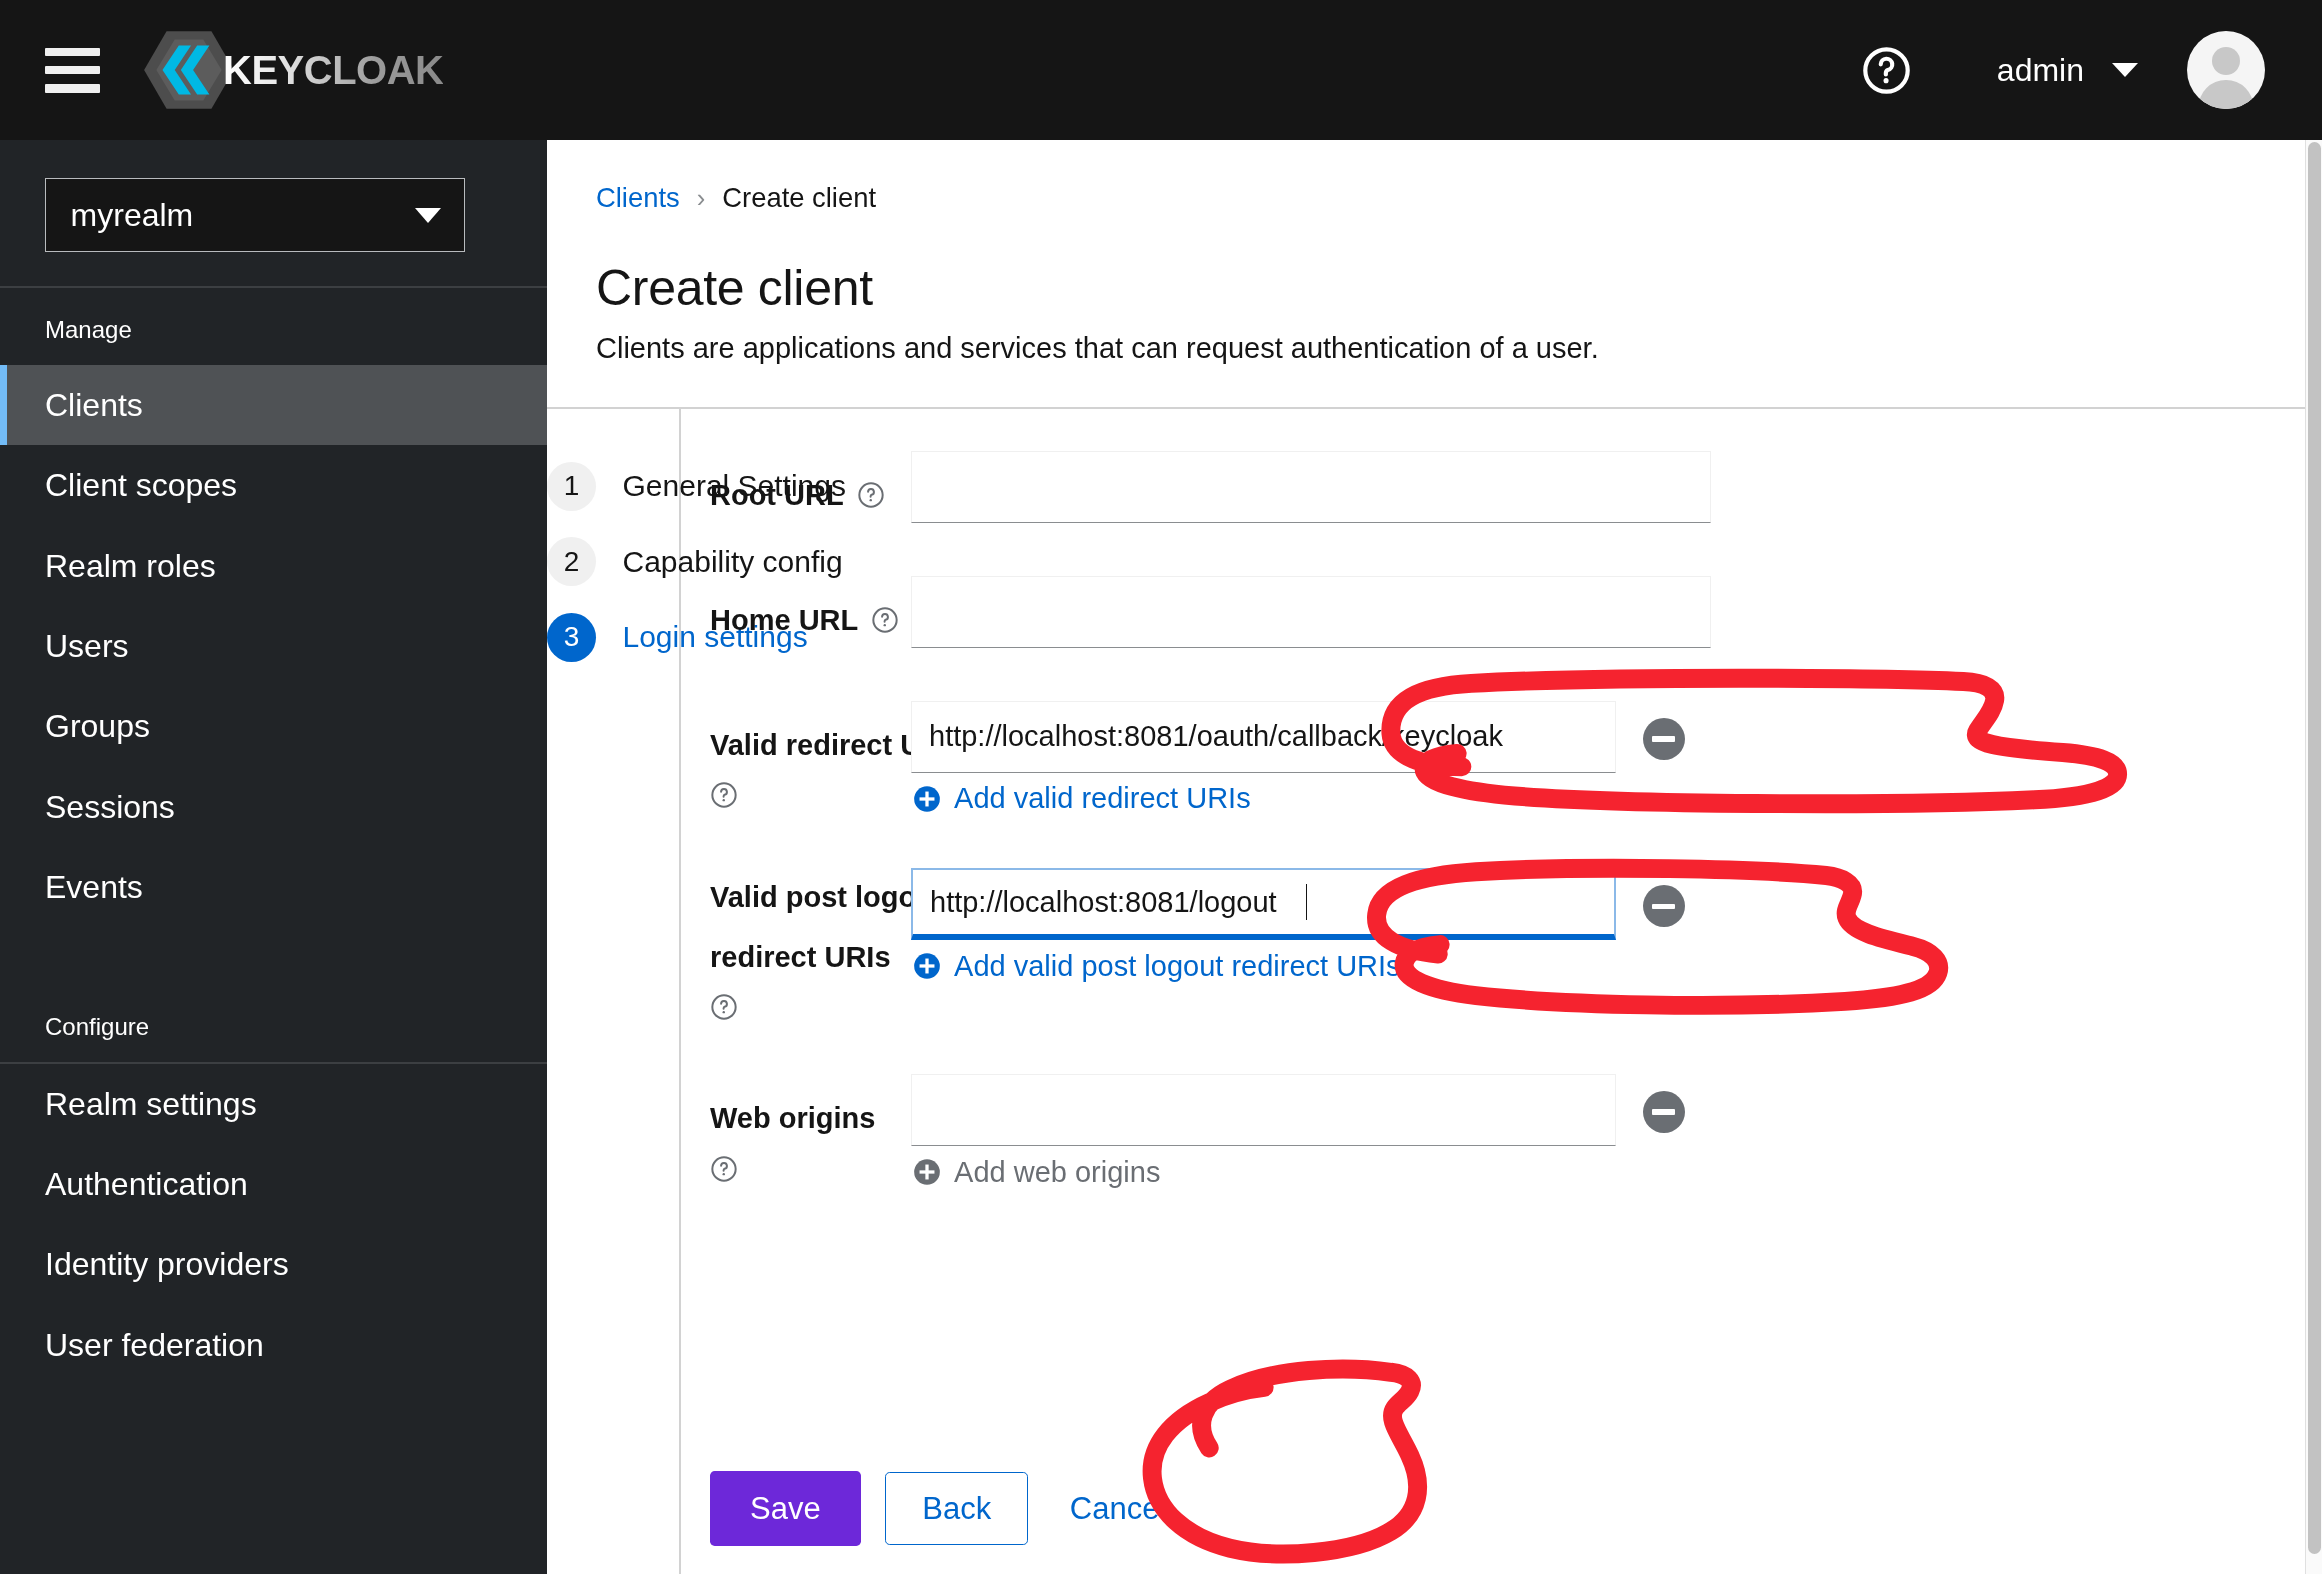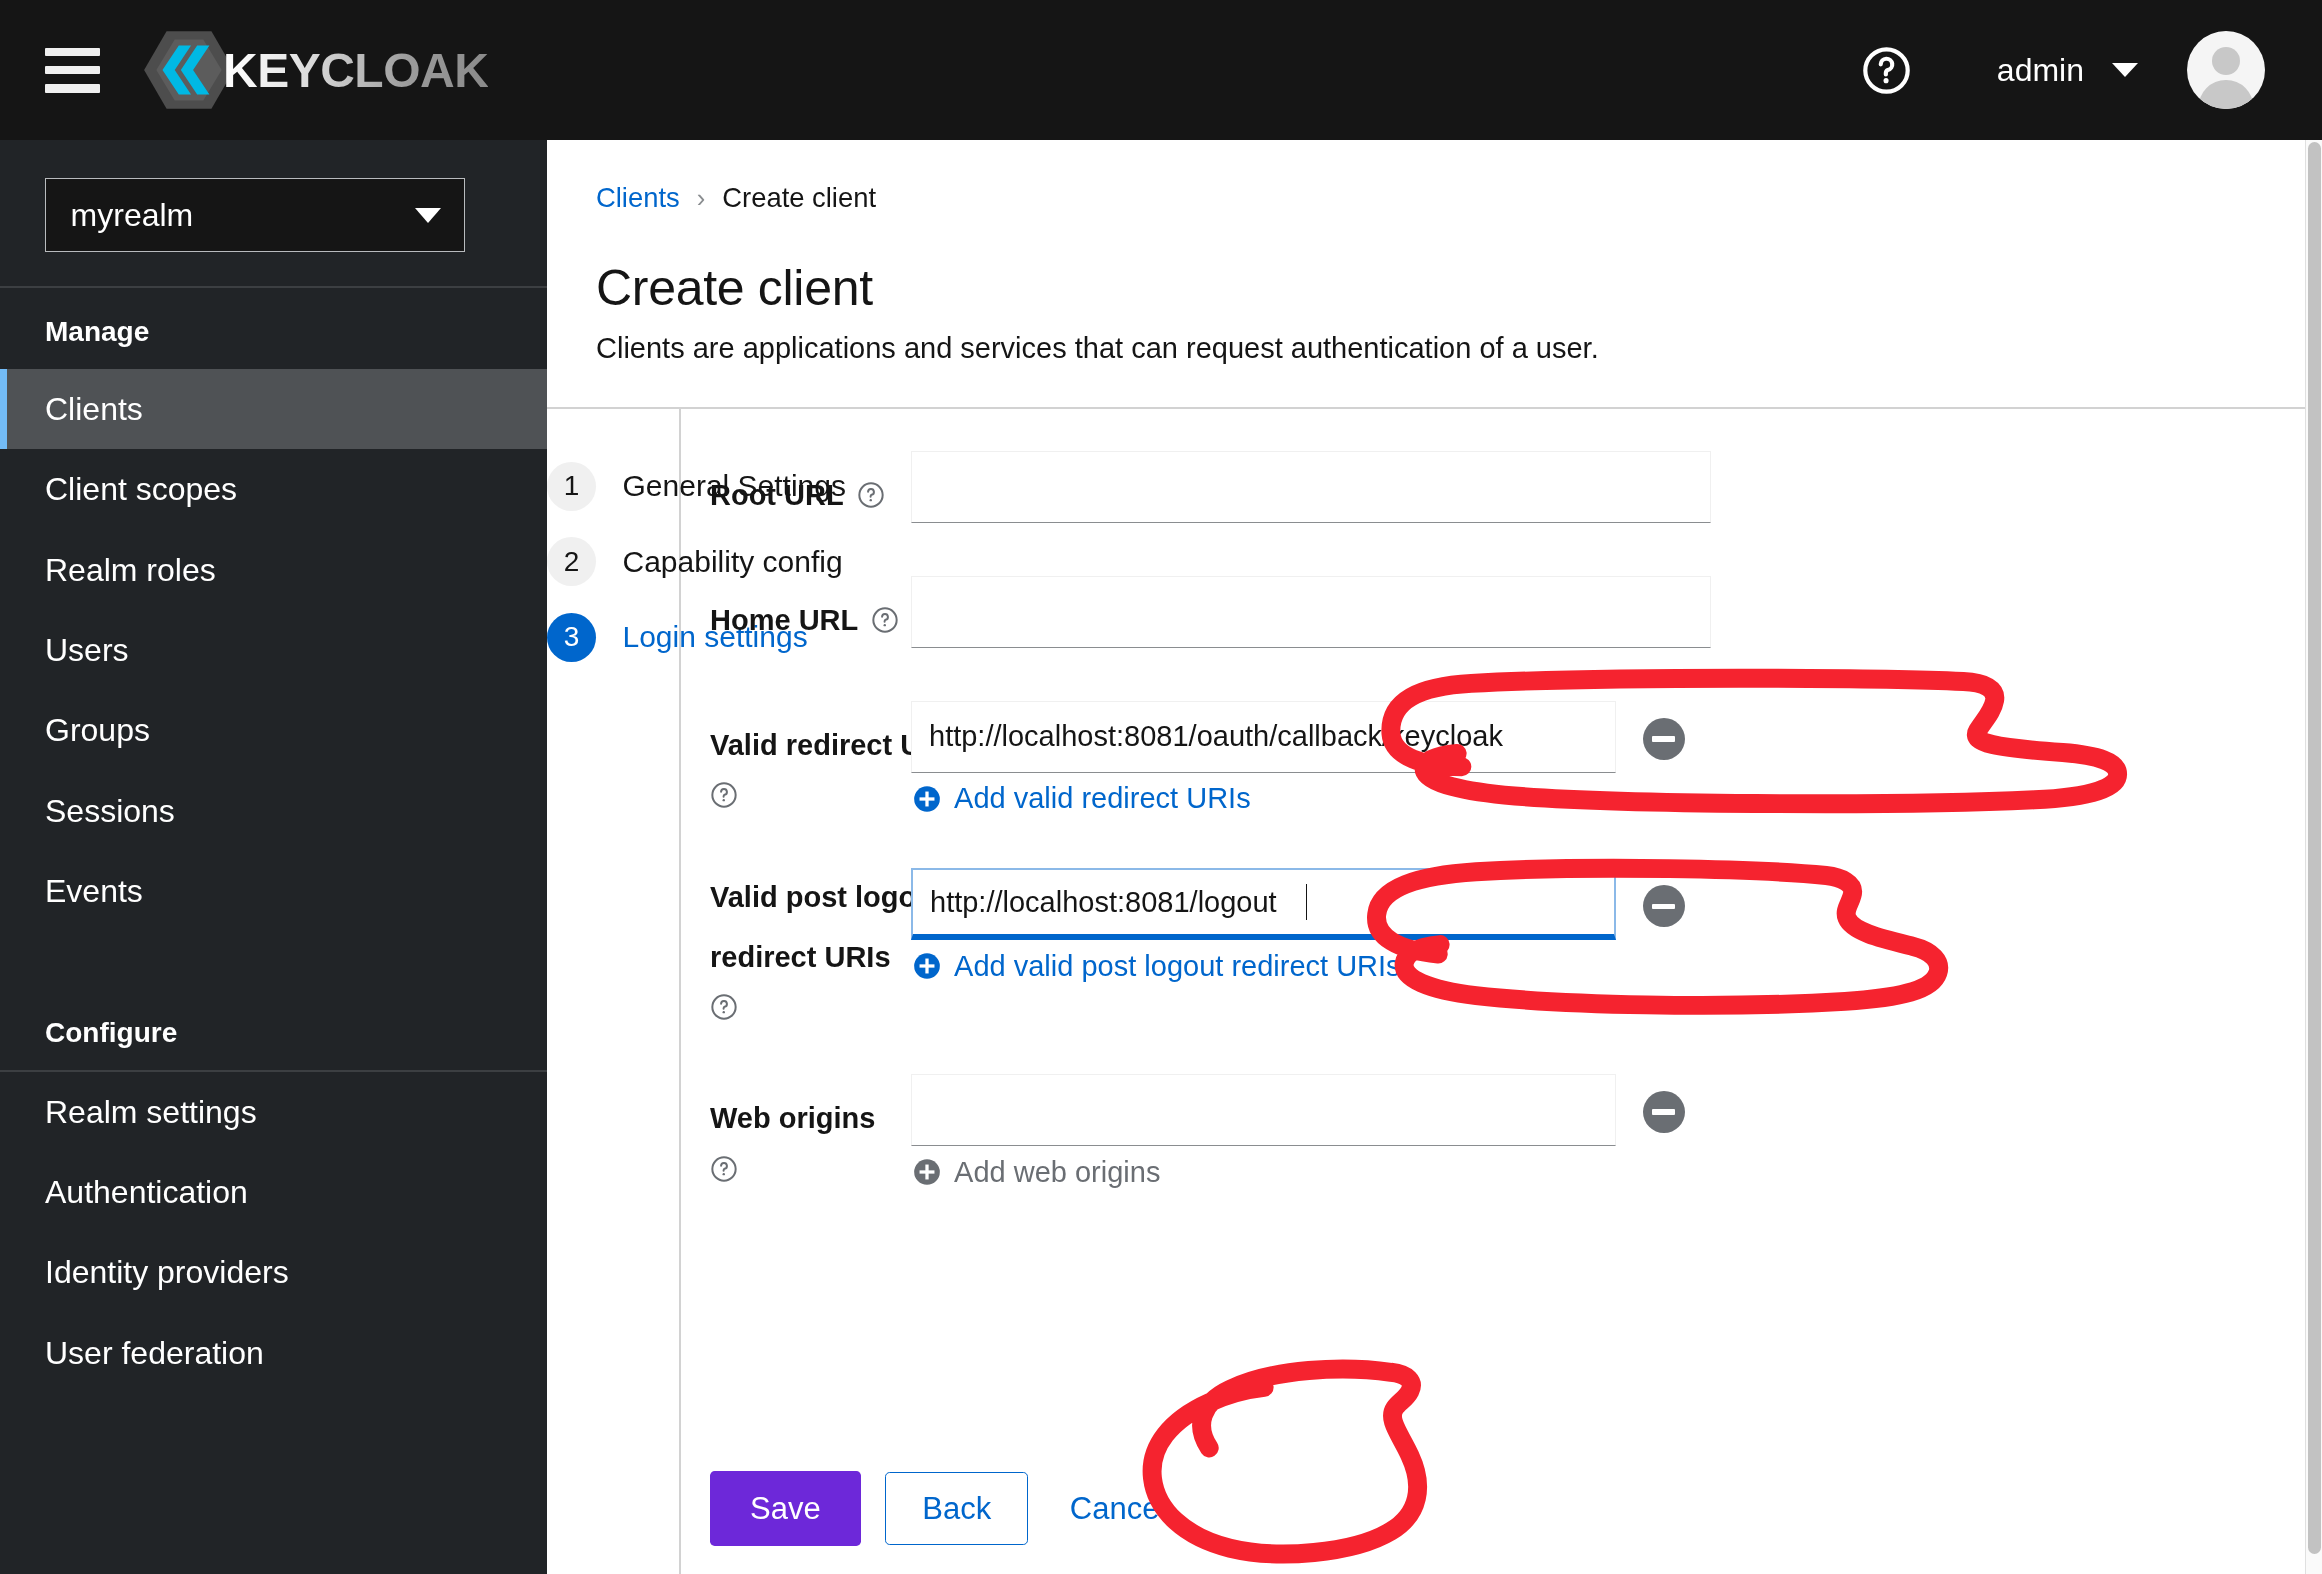--- a/index.html
+++ b/index.html
@@ -29,21 +29,21 @@
     display: flex; flex-direction: column; justify-content: space-between;
     cursor: pointer;
   }
   .hamburger span {
     display: block; height: 8.5px; width: 55px;
     background: #f0f0f0; border-radius: 0.9px;
   }
   .brand { display: flex; align-items: center; gap: 0; }
   .brand-mark { width: 102px; height: 102px; display: block; }
   .brand-text {
-    font-size: 48px; font-weight: 700; letter-spacing: -0.5px;
+    font-size: 40px; font-weight: 700; letter-spacing: -0.5px;
     margin-left: -17px;
     background: linear-gradient(90deg,#ffffff 0%,#e8e8e8 25%,#9b9b9b 70%,#8a8a8a 100%);
     -webkit-background-clip: text; background-clip: text;
     color: transparent;
   }
   .masthead-right {
     margin-left: auto; display: flex; align-items: center; height: 100%;
   }
   .help-btn {
     width: 72px; height: 72px; margin-right: 74px;
@@ -99,21 +99,21 @@
   .realm-select .val { font-size: 32px; color: #ffffff; }
   .realm-caret {
     width: 0; height: 0;
     border-left: 13.2px solid transparent;
     border-right: 13.2px solid transparent;
     border-top: 15px solid #ffffff;
   }
   .nav-sep { height: 1.9px; background: #3c3f42; width: 100%; }
   .nav-group { padding: 0; }
   .nav-heading {
-    font-size: 28px; color: #ffffff; font-weight: 700;
+    font-size: 24px; color: #ffffff; font-weight: 400;
     padding: 28px 45px 21px 45px;
   }
   .nav-item {
     font-size: 32px; color: #ffffff;
     padding: 21px 45px; line-height: 1.2;
     cursor: pointer; position: relative;
     border-left: 7.6px solid transparent;
     padding-left: 38px;
   }
   .nav-item.active {

